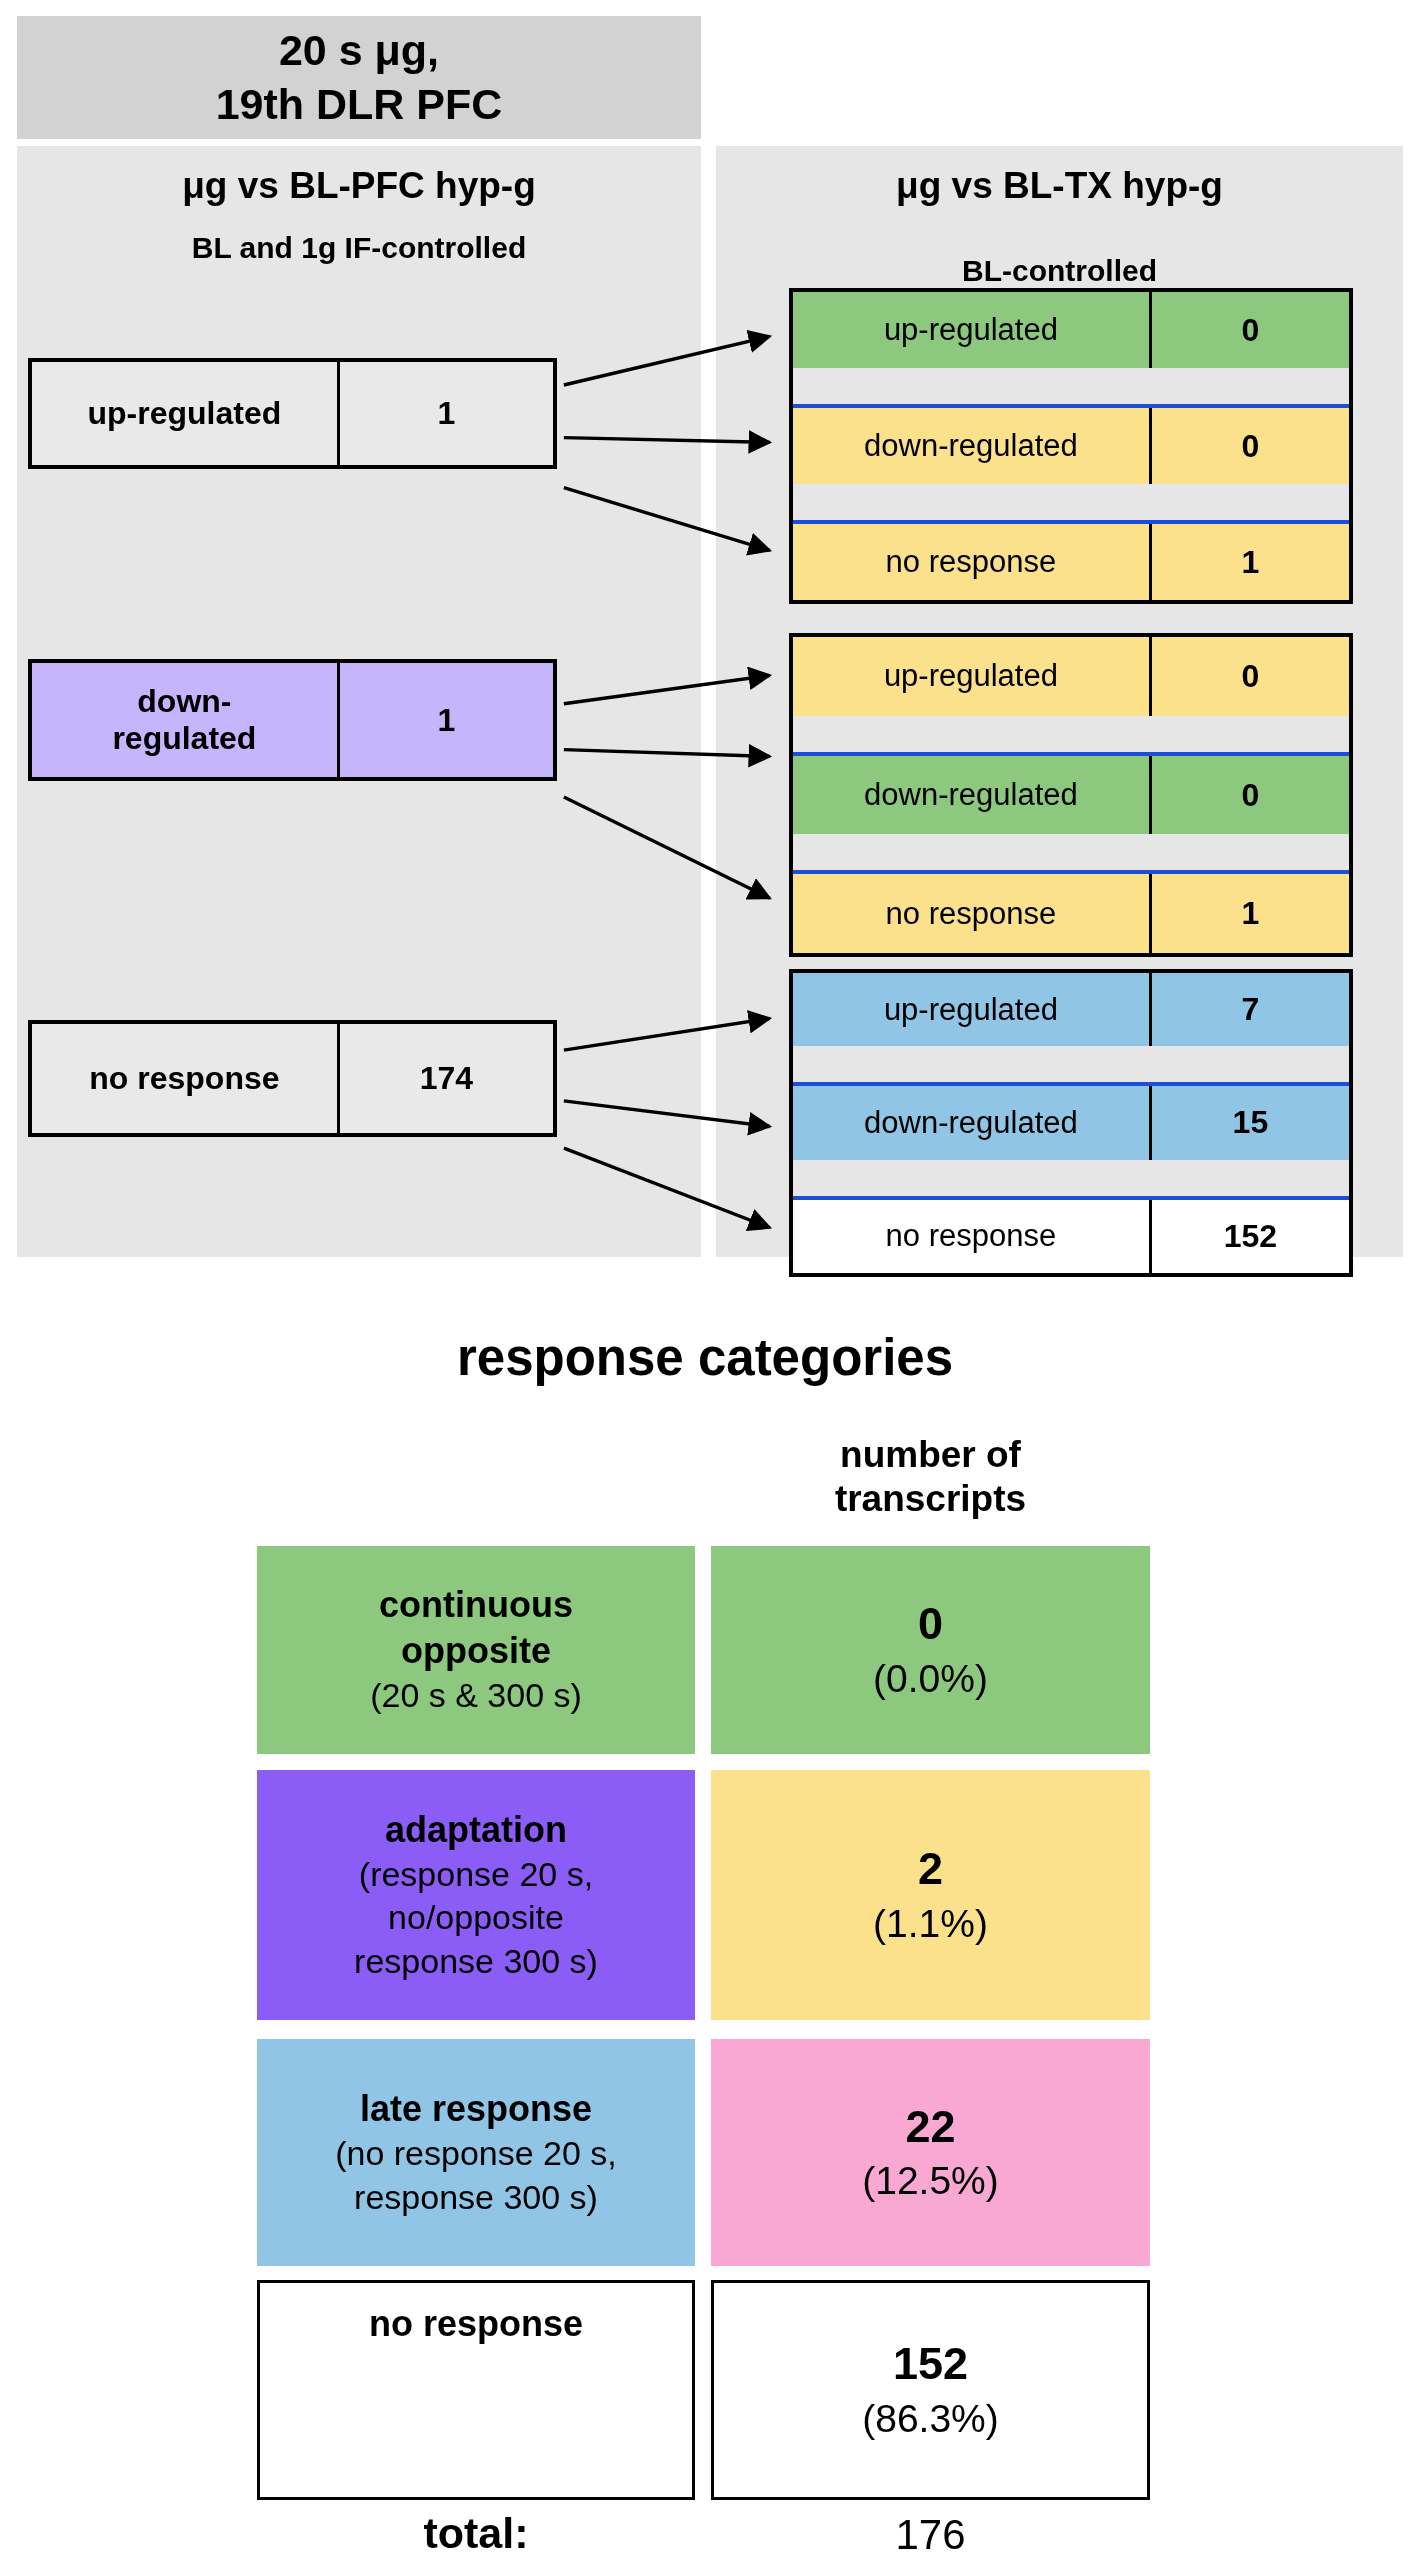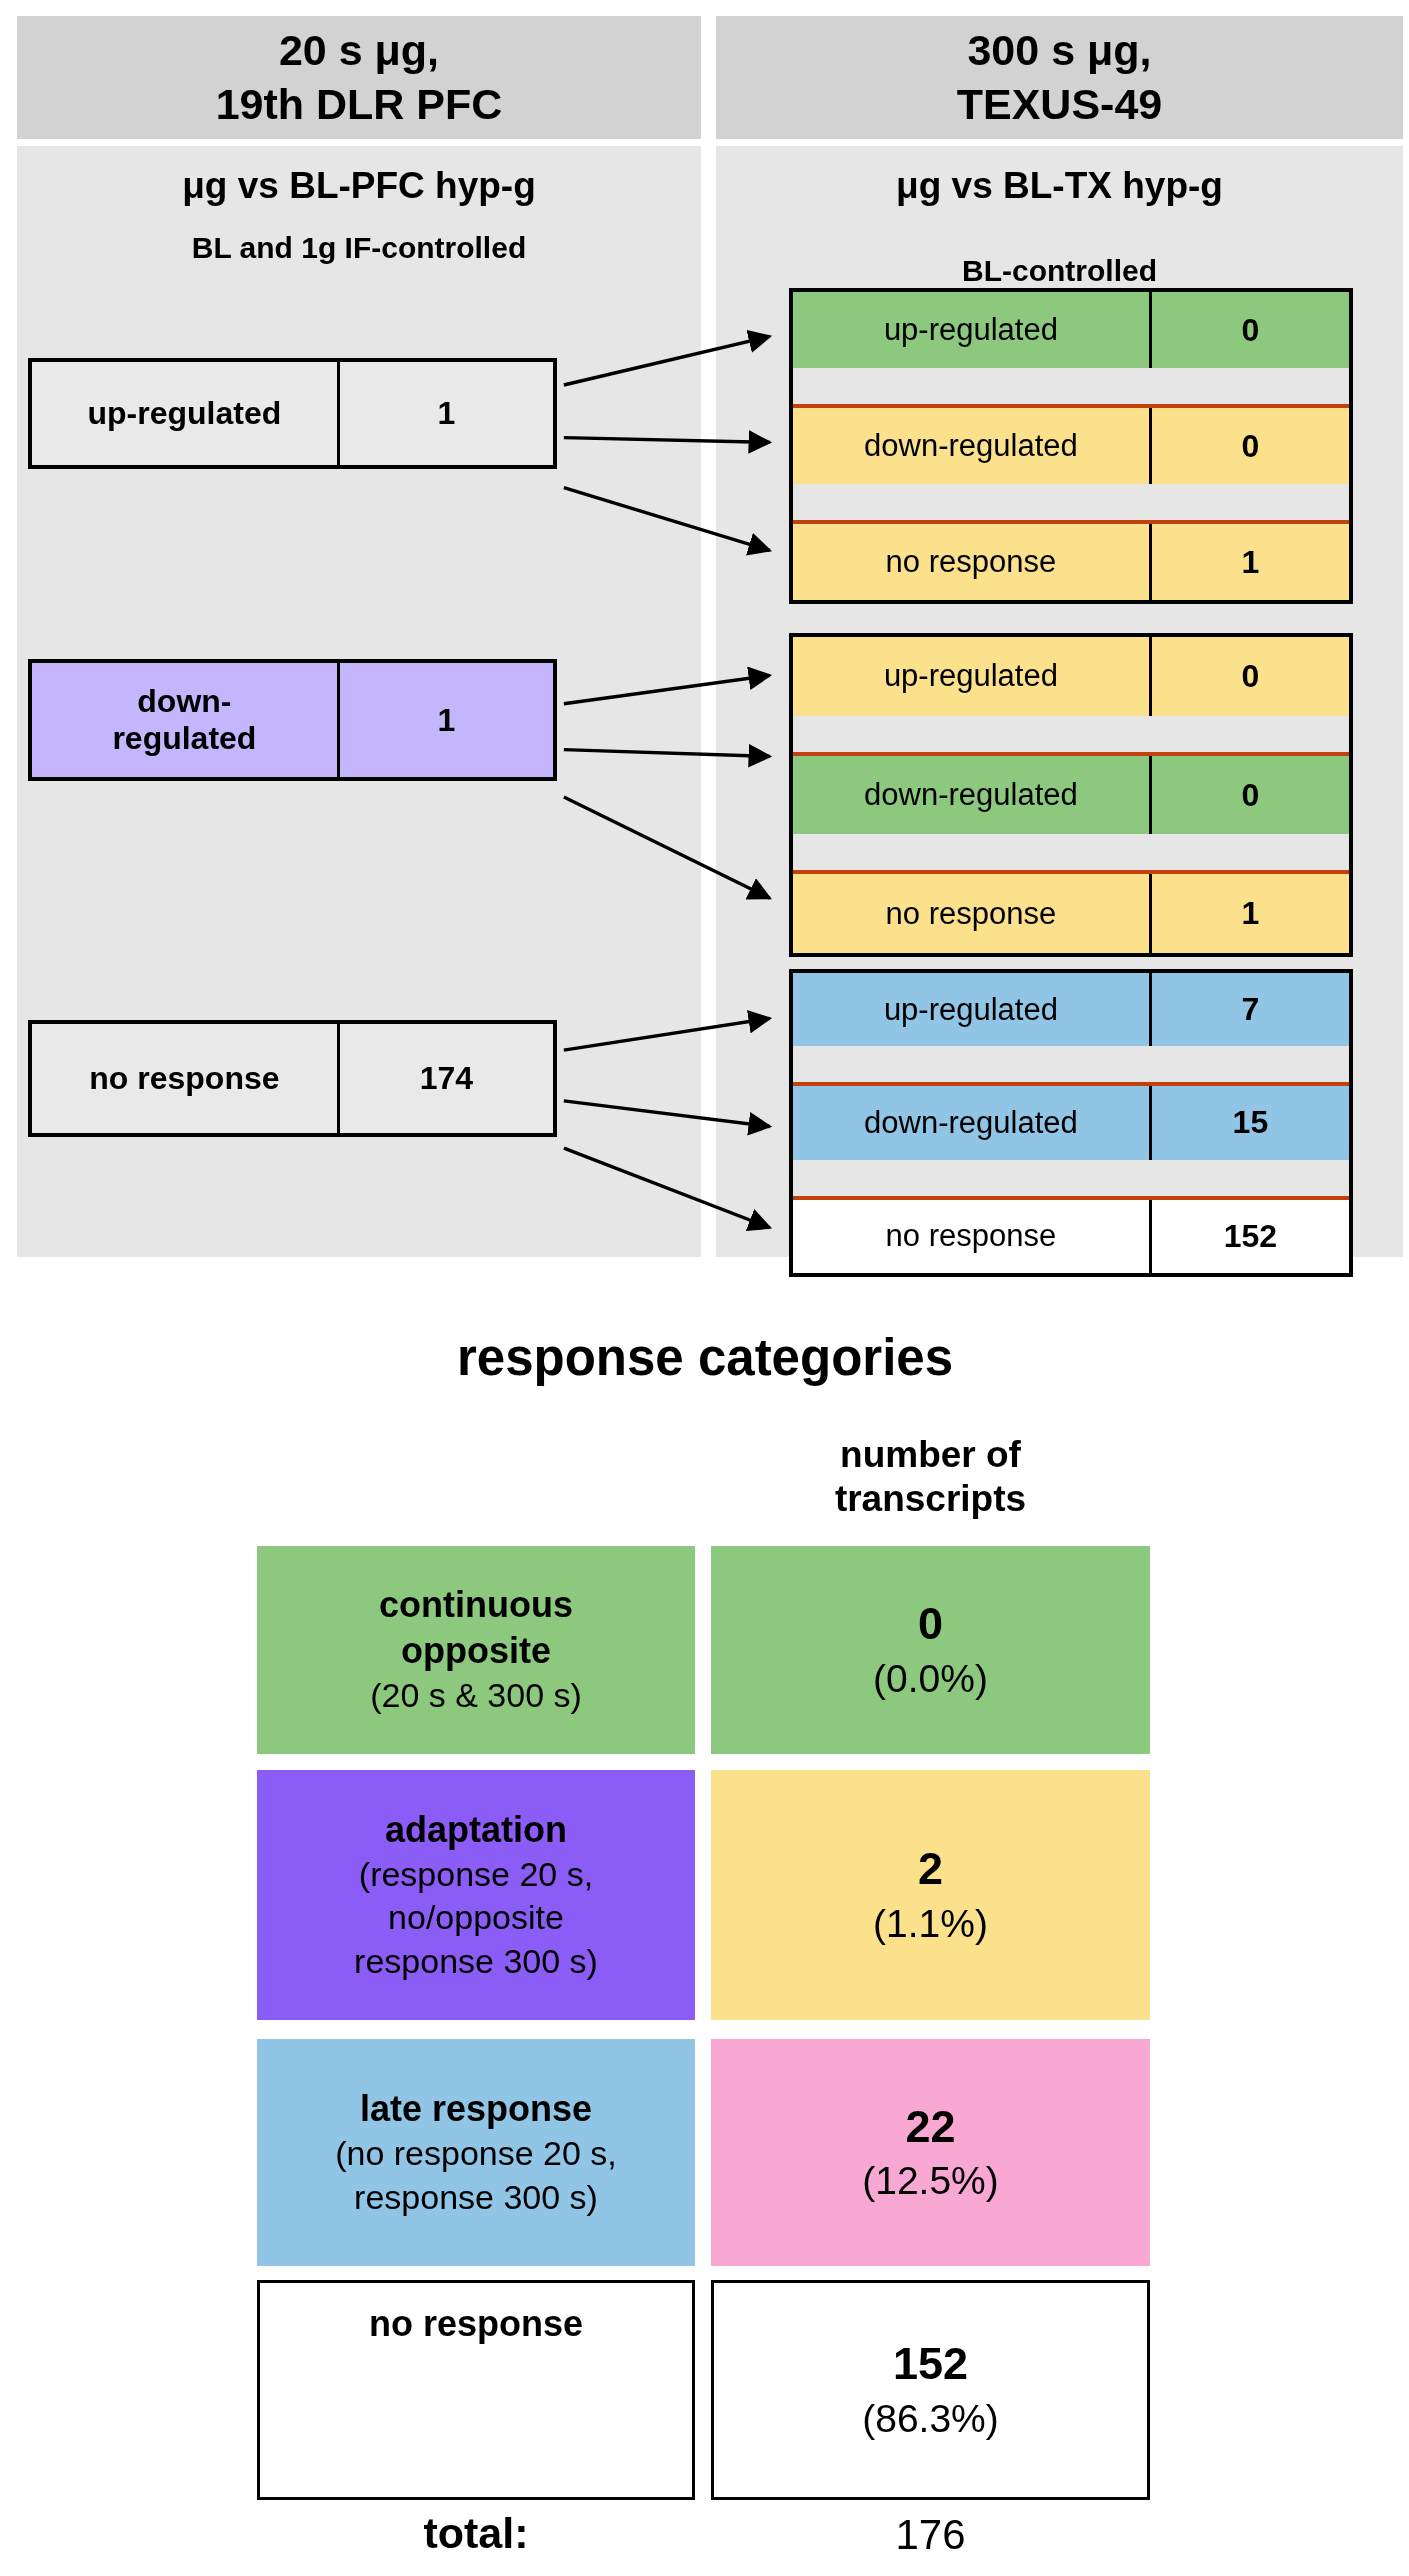--- a/index.html
+++ b/index.html
@@ -22,21 +22,21 @@
   .lbox{border:4.7px solid #000;display:flex;}
   .lbox .lab{width:58.5%;border-right:3.4px solid #000;display:flex;flex-direction:column;
              align-items:center;justify-content:center;text-align:center;
              font-size:32px;font-weight:700;line-height:1.15;}
   .lbox .num{flex:1;display:flex;align-items:center;justify-content:center;
              font-size:32px;font-weight:700;}
 
   
   .rtable{border:4px solid #000;display:flex;flex-direction:column;}
   .rrow{display:flex;}
-  .rrow + .rrow{border-top:4px solid #c2410c;margin-top:36px;}
+  .rrow + .rrow{border-top:4px solid #1d4ed8;margin-top:36px;}
   .rrow .lab{width:64%;border-right:3.4px solid #000;display:flex;align-items:center;
              justify-content:center;font-size:31px;font-weight:400;}
   .rrow .num{flex:1;display:flex;align-items:center;justify-content:center;
              font-size:32px;font-weight:700;}
 
   
   .arrows{position:absolute;left:0;top:0;pointer-events:none;}
   .arrows line{stroke:#000;stroke-width:5;}
 
   
@@ -59,24 +59,20 @@
 
 <div class="page">
 
   <div class="abs panel" style="left: 17px; top: 146px; width: 684px; height: 1111px; background-color: rgb(230, 230, 230);"></div>
   <div class="abs panel" style="left: 716px; top: 146px; width: 687px; height: 1111px; background-color: rgb(230, 230, 230);"></div>
 
   <div class="abs hdr" style="left: 17px; top: 16px; width: 684px; height: 123px; background-color: rgb(210, 210, 210);">
     <div>20 s μg,</div>
     <div>19th DLR PFC</div>
   </div>
-  <div class="abs hdr" style="left: 716px; top: 16px; width: 687px; height: 123px; background-color: rgb(210, 210, 210);">
-    <div>300 s μg,</div>
-    <div>TEXUS-49</div>
-  </div>
 
   <div class="abs sub1" style="left:17px;top:166px;width:684px;">μg vs BL-PFC hyp-g</div>
   <div class="abs sub2" style="left:17px;top:215px;width:684px;margin-top:16px;">BL and 1g IF-controlled</div>
   <div class="abs sub1" style="left:716px;top:166px;width:687px;">μg vs BL-TX hyp-g</div>
   <div class="abs sub2" style="left:716px;top:254px;width:687px;">BL-controlled</div>
 
   <svg class="arrows" width="1410" height="1317" viewBox="0 0 2088 1950">
     <defs>
       <marker id="ah" viewBox="0 0 10 10" refX="9" refY="5" markerWidth="7" markerHeight="7" orient="auto-start-reverse">
         <path d="M0,0 L10,5 L0,10 z" fill="#000"></path>

